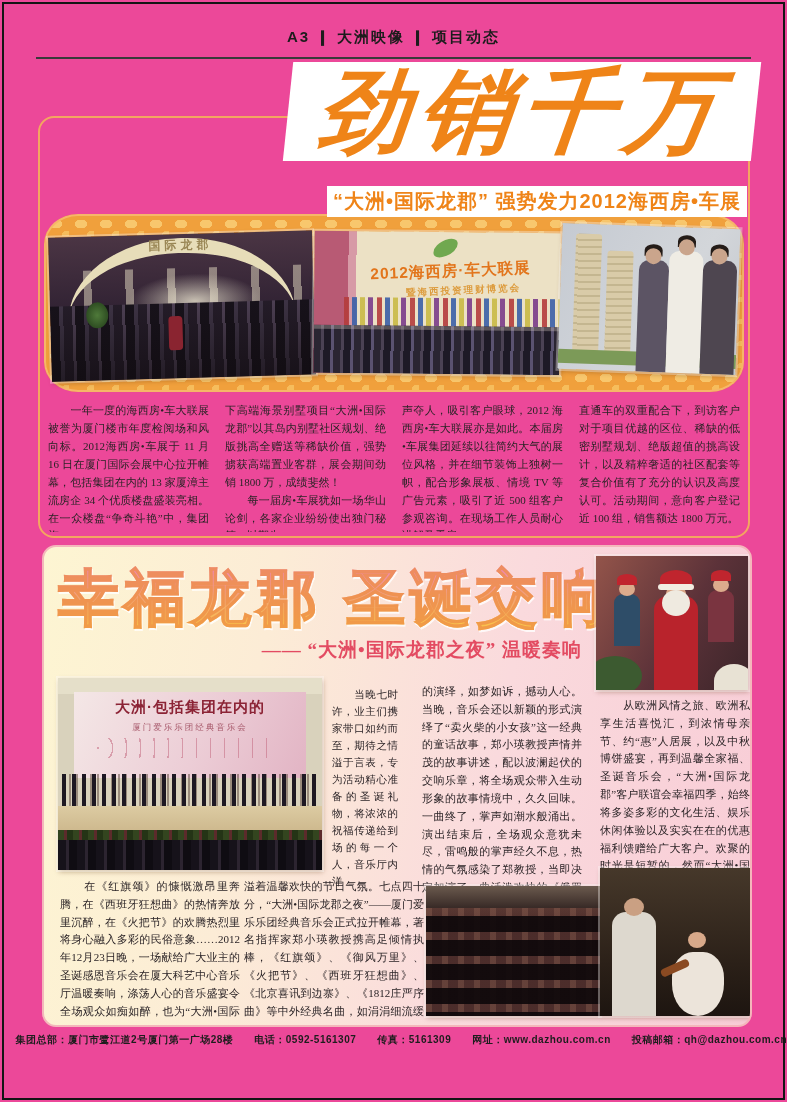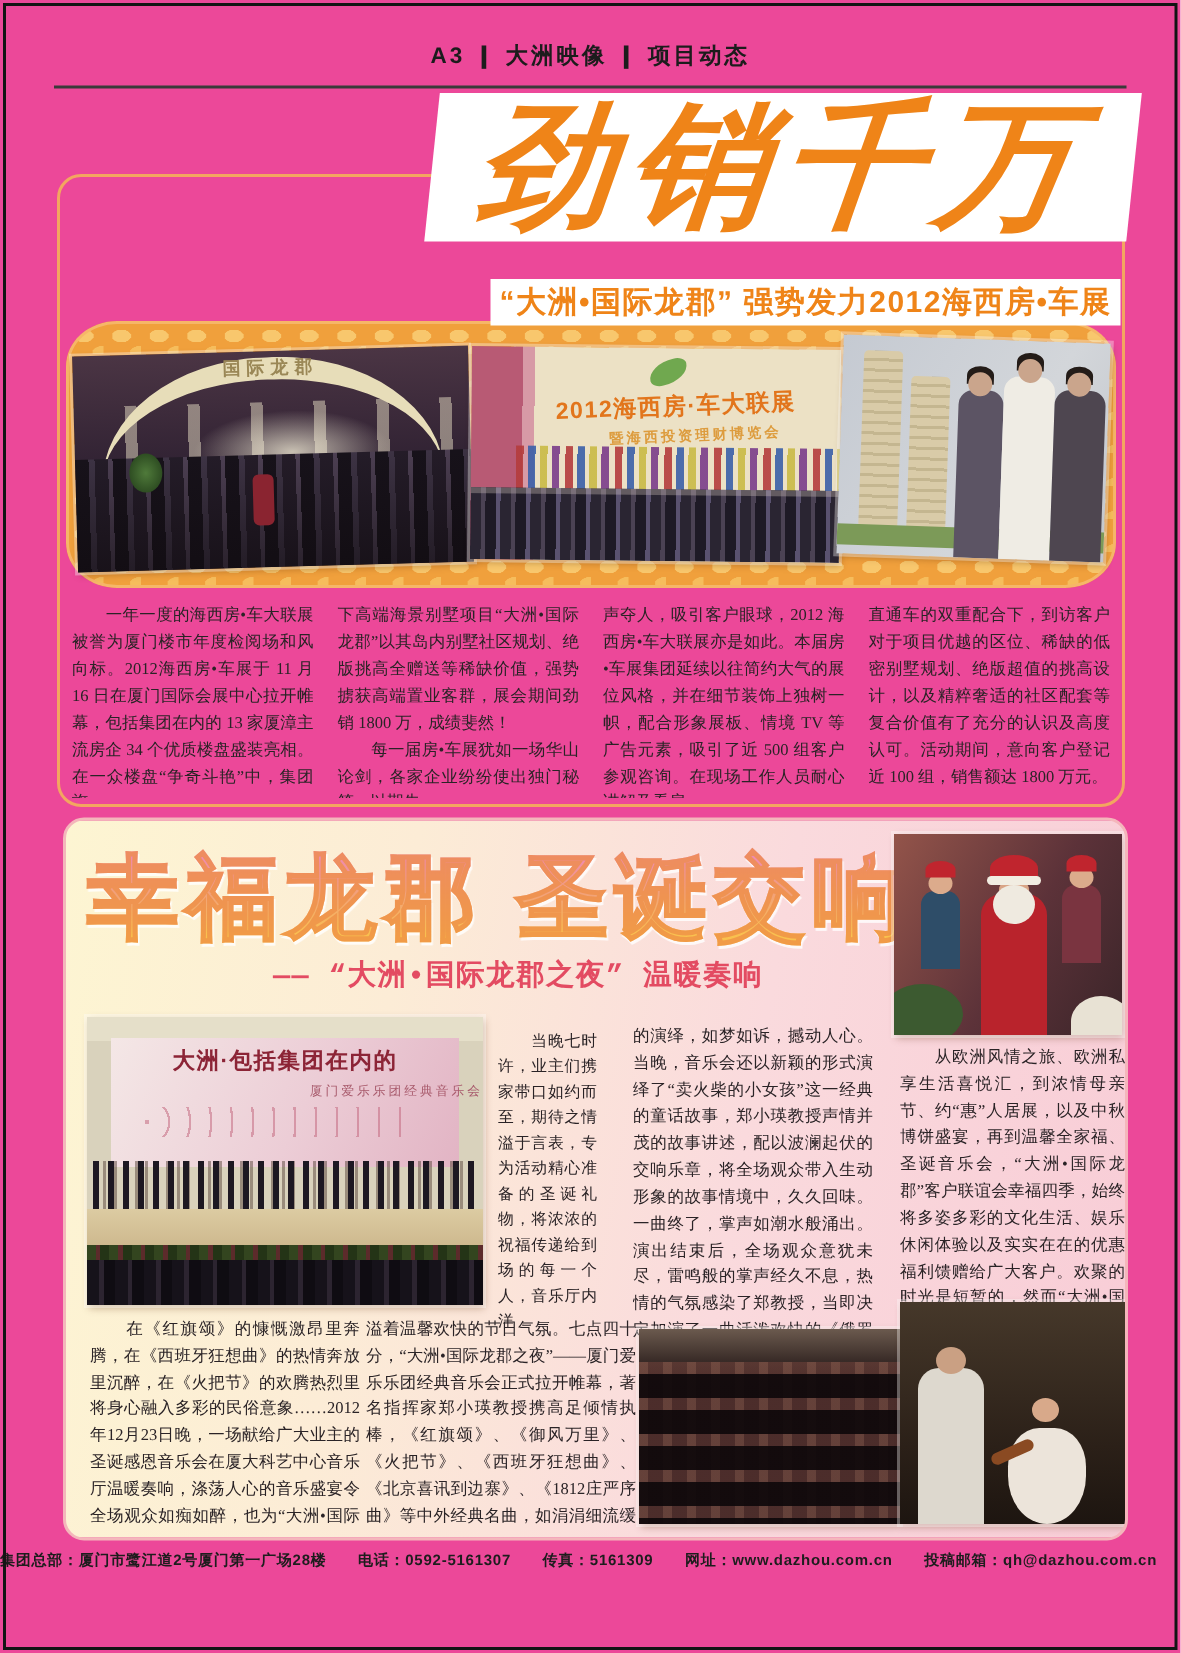--- a/index.html
+++ b/index.html
@@ -83,38 +83,38 @@
   .sec2{position:absolute;left:42px;top:545px;width:706px;height:478px;border-radius:14px;
         border:2px solid #f4b6bb;z-index:3;
         background:linear-gradient(100deg,#fdf5d2 0%,#fcecd6 30%,#fadadd 62%,#f8ccd6 100%);overflow:hidden;}
   .bubble-title{position:absolute;left:14px;top:4px;width:560px;
         font-family:"Liberation Sans",sans-serif;font-weight:900;font-size:61px;letter-spacing:5px;line-height:1.15;
         color:#f0949c;
         background:linear-gradient(180deg,#ef8ab2 10%,#f2a277 48%,#f9c14e 88%);
         -webkit-background-clip:text;background-clip:text;-webkit-text-fill-color:transparent;
         -webkit-text-stroke:1.5px rgba(238,142,70,.75);
         filter:drop-shadow(1px 2px 0 rgba(255,255,255,.8));margin-top:12px;}
-  .sec2-subtitle{position:absolute;left:138px;top:90px;width:400px;text-align:left;
-        font-family:Liberation Mono, monospace;font-weight:800;font-size:19px;color:#e34b62;letter-spacing:1px;}
+  .sec2-subtitle{position:absolute;left:138px;top:90px;width:400px;text-align:right;
+        font-family:Liberation Serif, serif;font-weight:800;font-size:19px;color:#e34b62;letter-spacing:1px;}
 
   .scol{position:absolute;font-size:11px;line-height:1.62;text-align:justify;white-space:pre-wrap;color:#2a2326;overflow:hidden;}
   .scol-narrow{left:288px;top:139px;width:66px;height:204px;font-size:10.5px;}
   .scol-mid{left:378px;top:136px;width:160px;height:212px;}
   .scol-right{left:556px;top:150px;width:150px;height:204px;}
   .scol-left-b{left:16px;top:331px;width:180px;height:142px;}
   .scol-mid-b{left:200px;top:331px;width:180px;height:142px;}
 
   
   .concert{left:14px;top:131px;width:264px;height:192px;background:#d9d2bc;}
   .concert .ceiling{position:absolute;left:0;right:0;top:0;height:16px;background:#e5dfc9;}
   .concert .backdrop{position:absolute;left:16px;right:16px;top:14px;height:86px;
         background:linear-gradient(115deg,#f4e7e6 0%,#eccdd6 55%,#e2b4c4 100%);}
   .concert .bt1{position:absolute;left:0;right:0;top:20px;text-align:center;
         font-weight:900;font-size:15px;color:#8c2436;letter-spacing:1px;font-family:"Liberation Sans",sans-serif;}
-  .concert .bt2{position:absolute;left:0;right:0;top:44px;text-align:right;font-size:8.5px;color:#a85a6c;letter-spacing:2px;}
+  .concert .bt2{position:absolute;left:0;right:0;top:44px;text-align:center;font-size:8.5px;color:#a85a6c;letter-spacing:2px;}
   .concert .petal{position:absolute;left:30px;top:60px;width:180px;height:20px;opacity:.5;
         background:repeating-radial-gradient(circle at 10px 10px,#c06078 0 1.5px,transparent 1.5px 14px);}
   .concert .orchestra{position:absolute;left:4px;right:4px;top:96px;height:34px;
         background:repeating-linear-gradient(90deg,#1d1822 0 4px,rgba(0,0,0,0) 4px 10px),
                    repeating-linear-gradient(90deg,rgba(90,70,60,.5) 0 2px,rgba(0,0,0,0) 2px 7px);}
   .concert .floor{position:absolute;left:0;right:0;top:128px;height:26px;background:linear-gradient(180deg,#dcCBa2,#cdb88d);}
   .concert .hedge{position:absolute;left:0;right:0;top:152px;height:10px;
         background:repeating-linear-gradient(90deg,#33451f 0 6px,#5c2b2b 6px 9px,#243416 9px 15px);}
   .concert .aud{position:absolute;left:0;right:0;bottom:0;height:30px;
         background:repeating-linear-gradient(90deg,#16121a 0 8px,#2c2430 8px 11px,#0f0c12 11px 19px);}
@@ -145,21 +145,21 @@
   .girl{left:556px;top:321px;width:150px;height:148px;background:linear-gradient(180deg,#46382a 0%,#2b2018 65%,#1d1510 100%);}
   .girl .gold{position:absolute;left:6px;top:10px;width:140px;font-family:"Liberation Sans",sans-serif;
         font-weight:900;font-size:25px;color:#d5a22b;letter-spacing:2px;text-shadow:1px 1px 0 #7a5a10;}
   .girl .adult{position:absolute;left:12px;top:44px;width:44px;height:104px;border-radius:14px 14px 0 0;background:#ddd8ce;}
   .girl .ahead{position:absolute;left:24px;top:30px;width:20px;height:18px;border-radius:50%;background:#caa083;}
   .girl .dress{position:absolute;left:72px;top:84px;width:52px;height:64px;border-radius:40% 40% 50% 50%;background:#ece4da;}
   .girl .ghead{position:absolute;left:88px;top:64px;width:18px;height:16px;border-radius:50%;background:#d8a98a;}
   .girl .violin{position:absolute;left:60px;top:96px;width:30px;height:8px;border-radius:4px;background:#8a4a22;transform:rotate(-24deg);}
 
   
-  .footer{position:absolute;left:0;top:1033px;width:100%;text-align:left;
+  .footer{position:absolute;left:0;top:1033px;width:100%;text-align:right;
         font-family:"Liberation Sans",sans-serif;font-size:10px;font-weight:700;color:#1d1d1d;letter-spacing:.5px;}
 </style>
 </head>
 <body>
 
 <div class="page">
   <div class="page-frame"></div>
 
   <div class="masthead">A3 ❙ 大洲映像 ❙ 项目动态</div>
   <div class="masthead-rule"></div>

